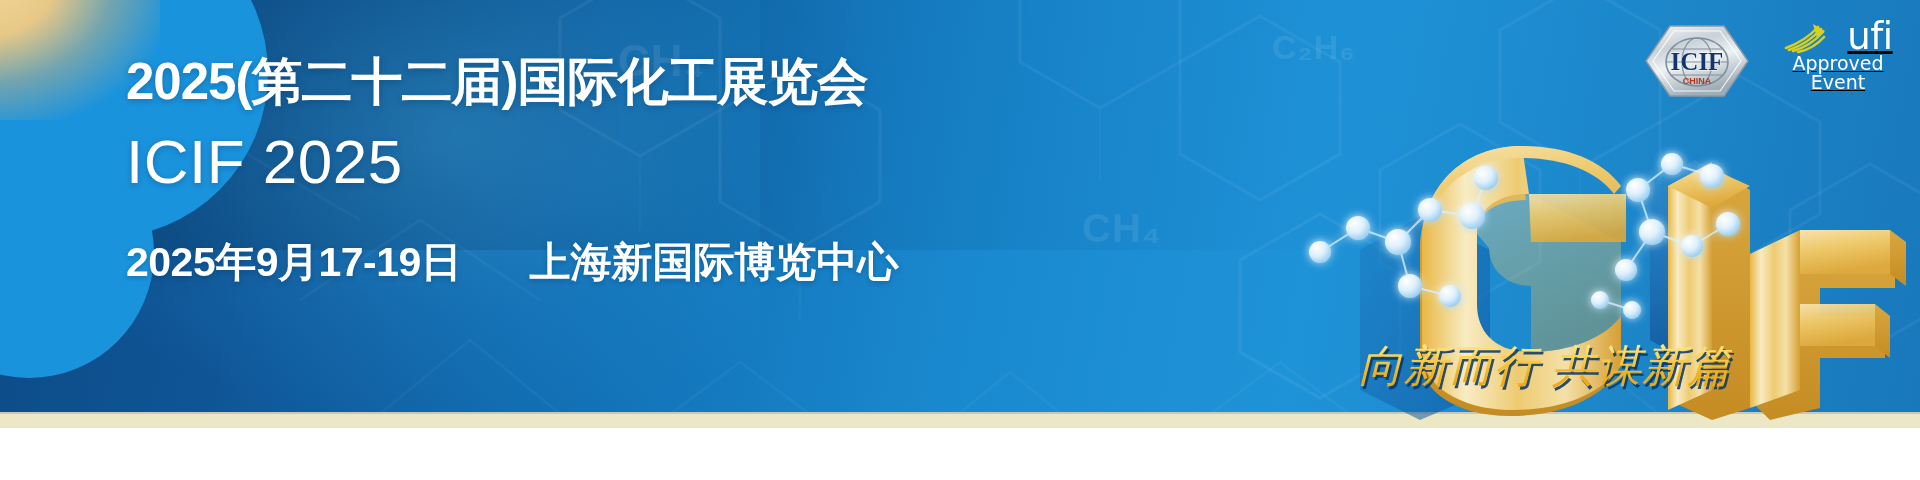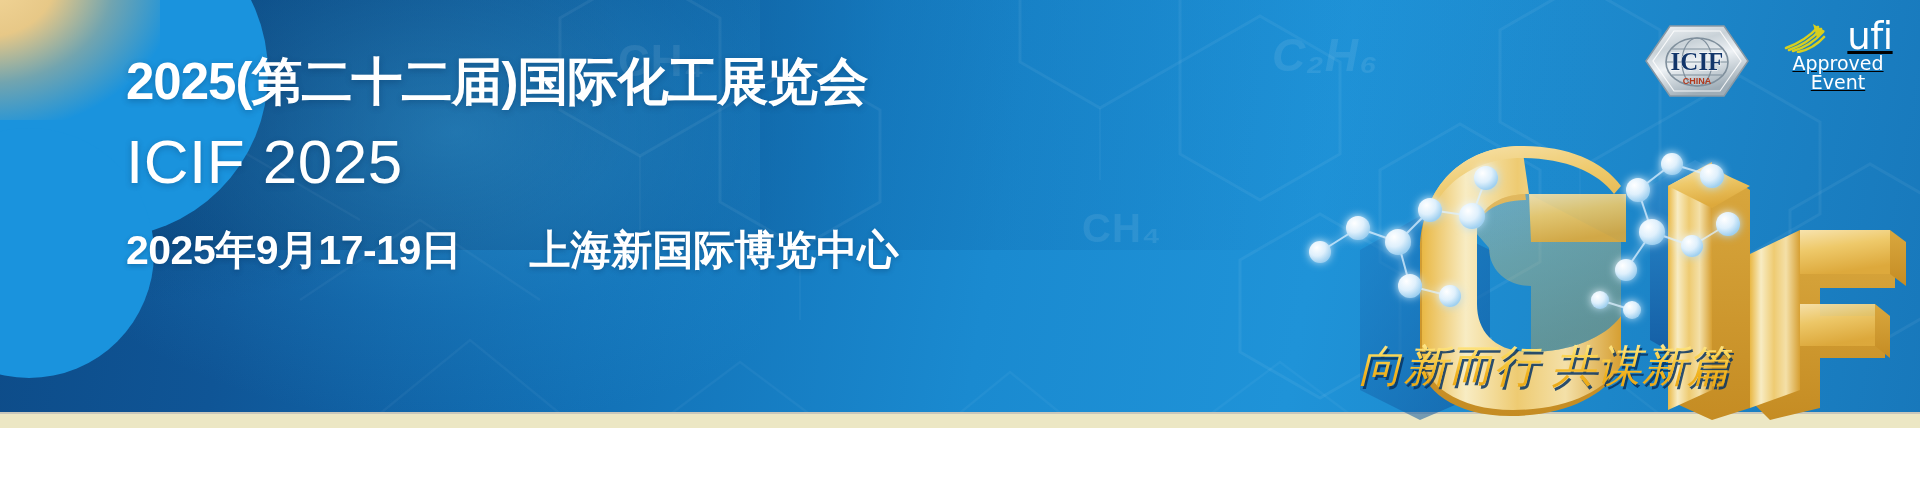--- a/index.html
+++ b/index.html
@@ -145,20 +145,21 @@
     letter-spacing: -0.5px;
     text-shadow: 0 2px 5px rgba(3,40,80,0.30);
   }
   .meta-venue {
     margin-left: 68px;
     font-size: 41px;
     font-weight: 800;
     color: #ffffff;
     letter-spacing: 0px;
     text-shadow: 0 2px 5px rgba(3,40,80,0.30);
+    margin-top: 12px;
   }
 
   
   .logos {
     position: absolute;
     right: 17px; top: 18px;
     display: flex;
     align-items: flex-end;
     gap: 22px;
     z-index: 20;
@@ -261,21 +262,21 @@
     <g fill="none" stroke="rgba(255,255,255,0.055)" stroke-width="2">
       <path d="M 640 156 L 640 230"></path>
       <path d="M 800 248 L 800 320"></path>
       <path d="M 1100 108 L 1100 180"></path>
       <path d="M 1580 168 L 1580 240"></path>
     </g>
   </svg>
 
   <div class="chem-text" style="left:618px; top:36px; font-size:44px;">CH₄</div>
   <div class="chem-text" style="left:1082px; top:206px; font-size:40px;">CH₄</div>
-  <div class="chem-text" style="left:1272px; top:28px; font-size:46px;font-style:italic;">C₂H₆</div>
+  <div class="chem-text" style="left:1272px; top:28px; font-size:34px;">C₂H₆</div>
   <div class="chem-text" style="left:1448px; top:330px; font-size:30px;">OH</div>
 
   <div class="circ circ-b"></div>
   <div class="circ circ-a"></div>
   <div class="circ circ-c"></div>
   <div class="corner-gold"></div>
 
   <svg class="cif-art" viewBox="0 0 560 330">
     <defs>
       <linearGradient id="gTop" x1="0" y1="0" x2="0.3" y2="1">

